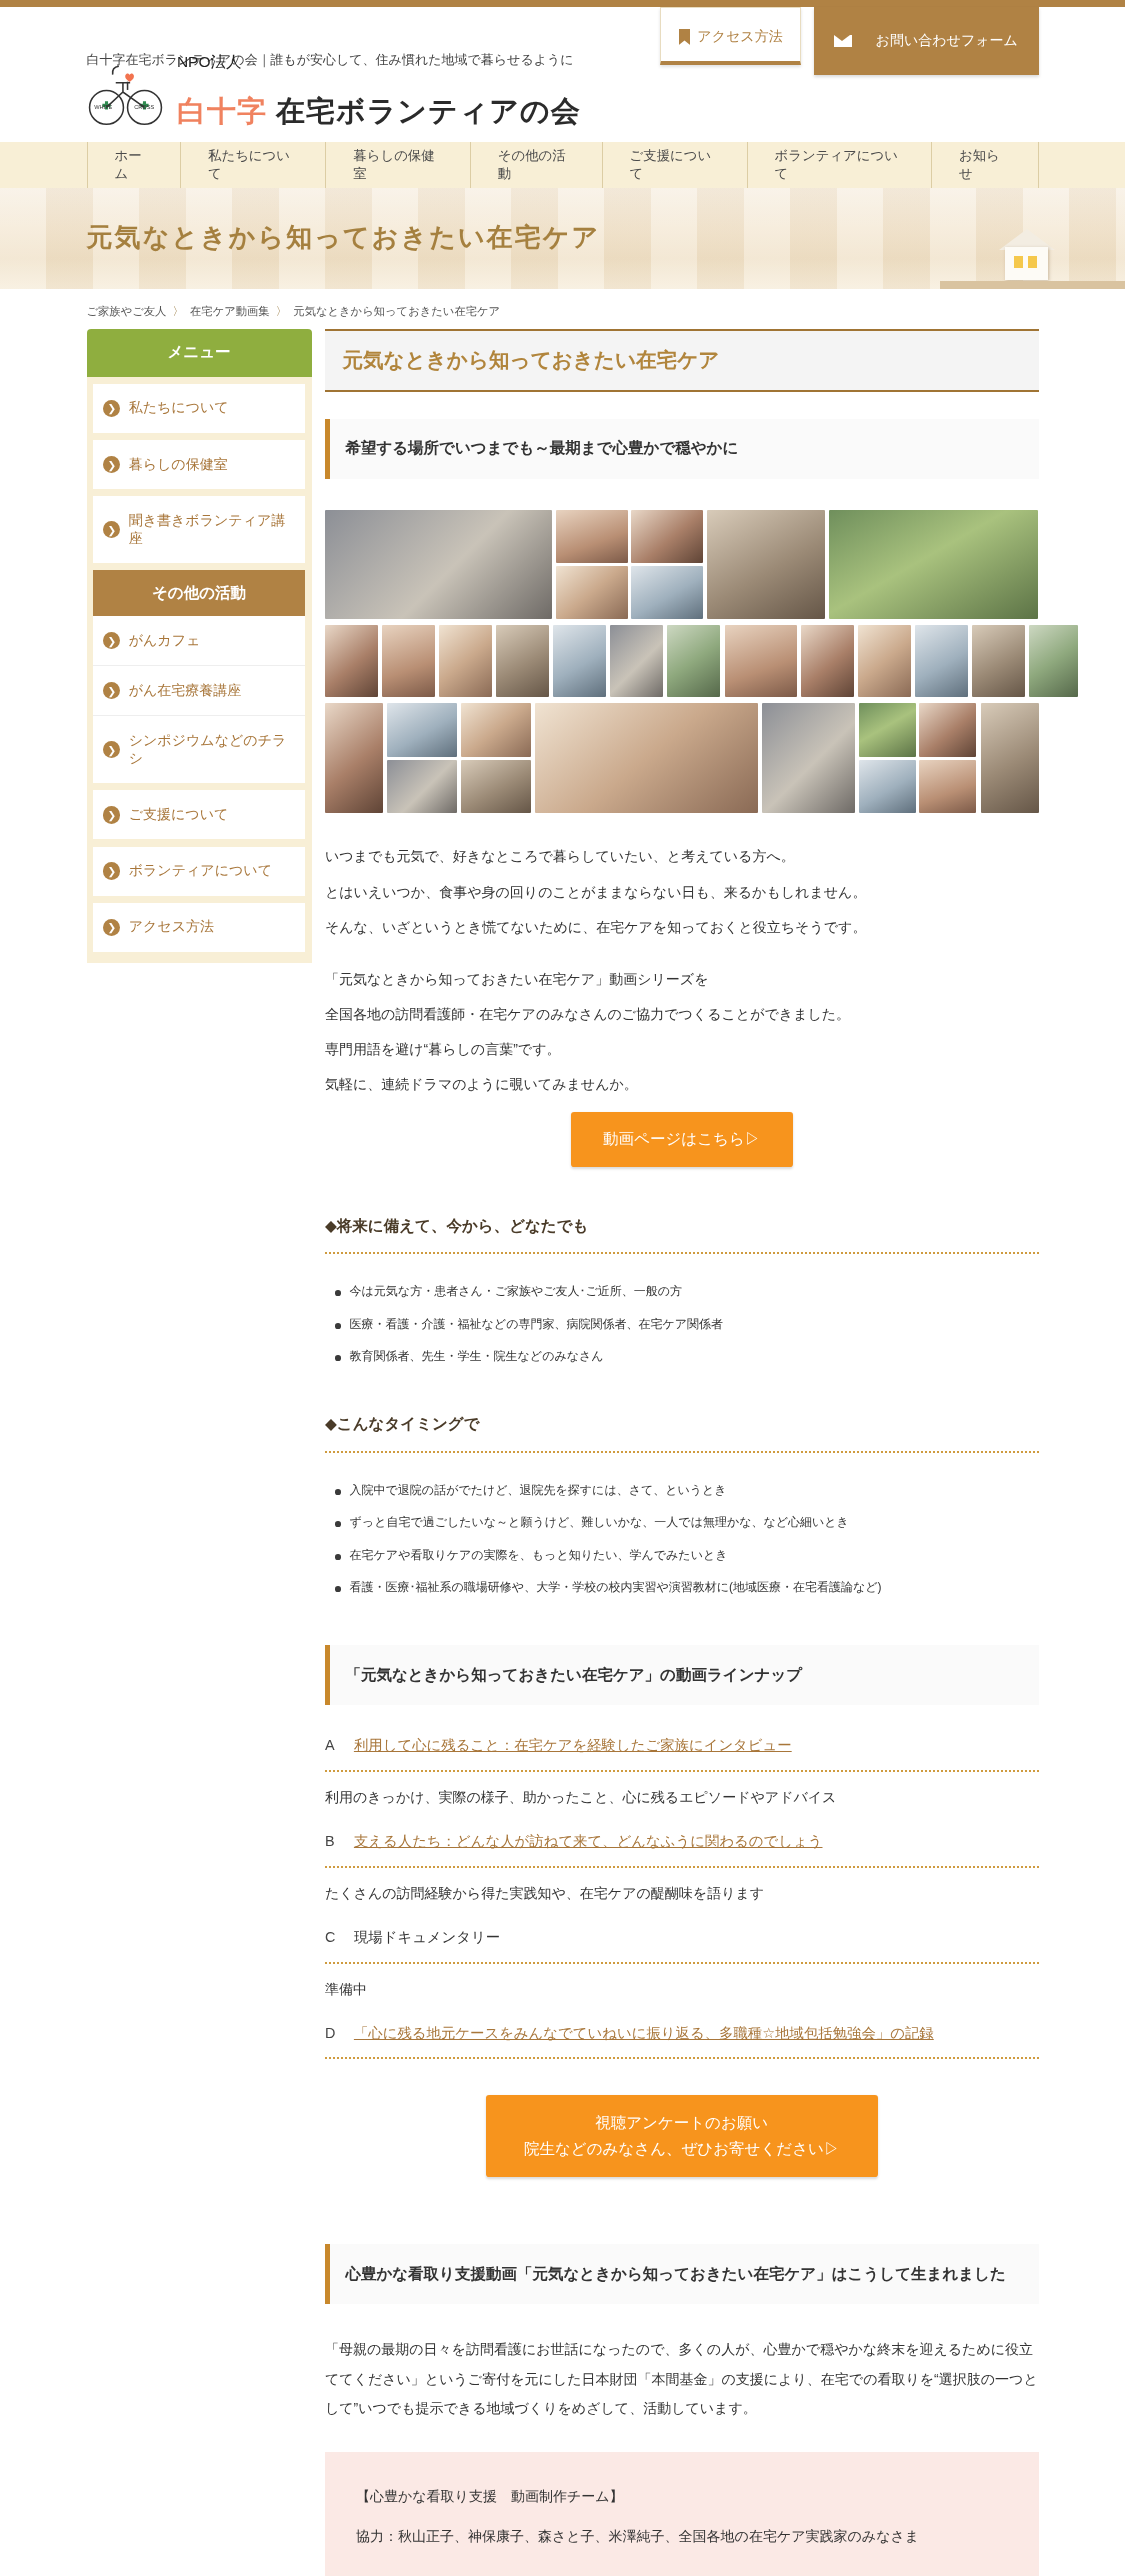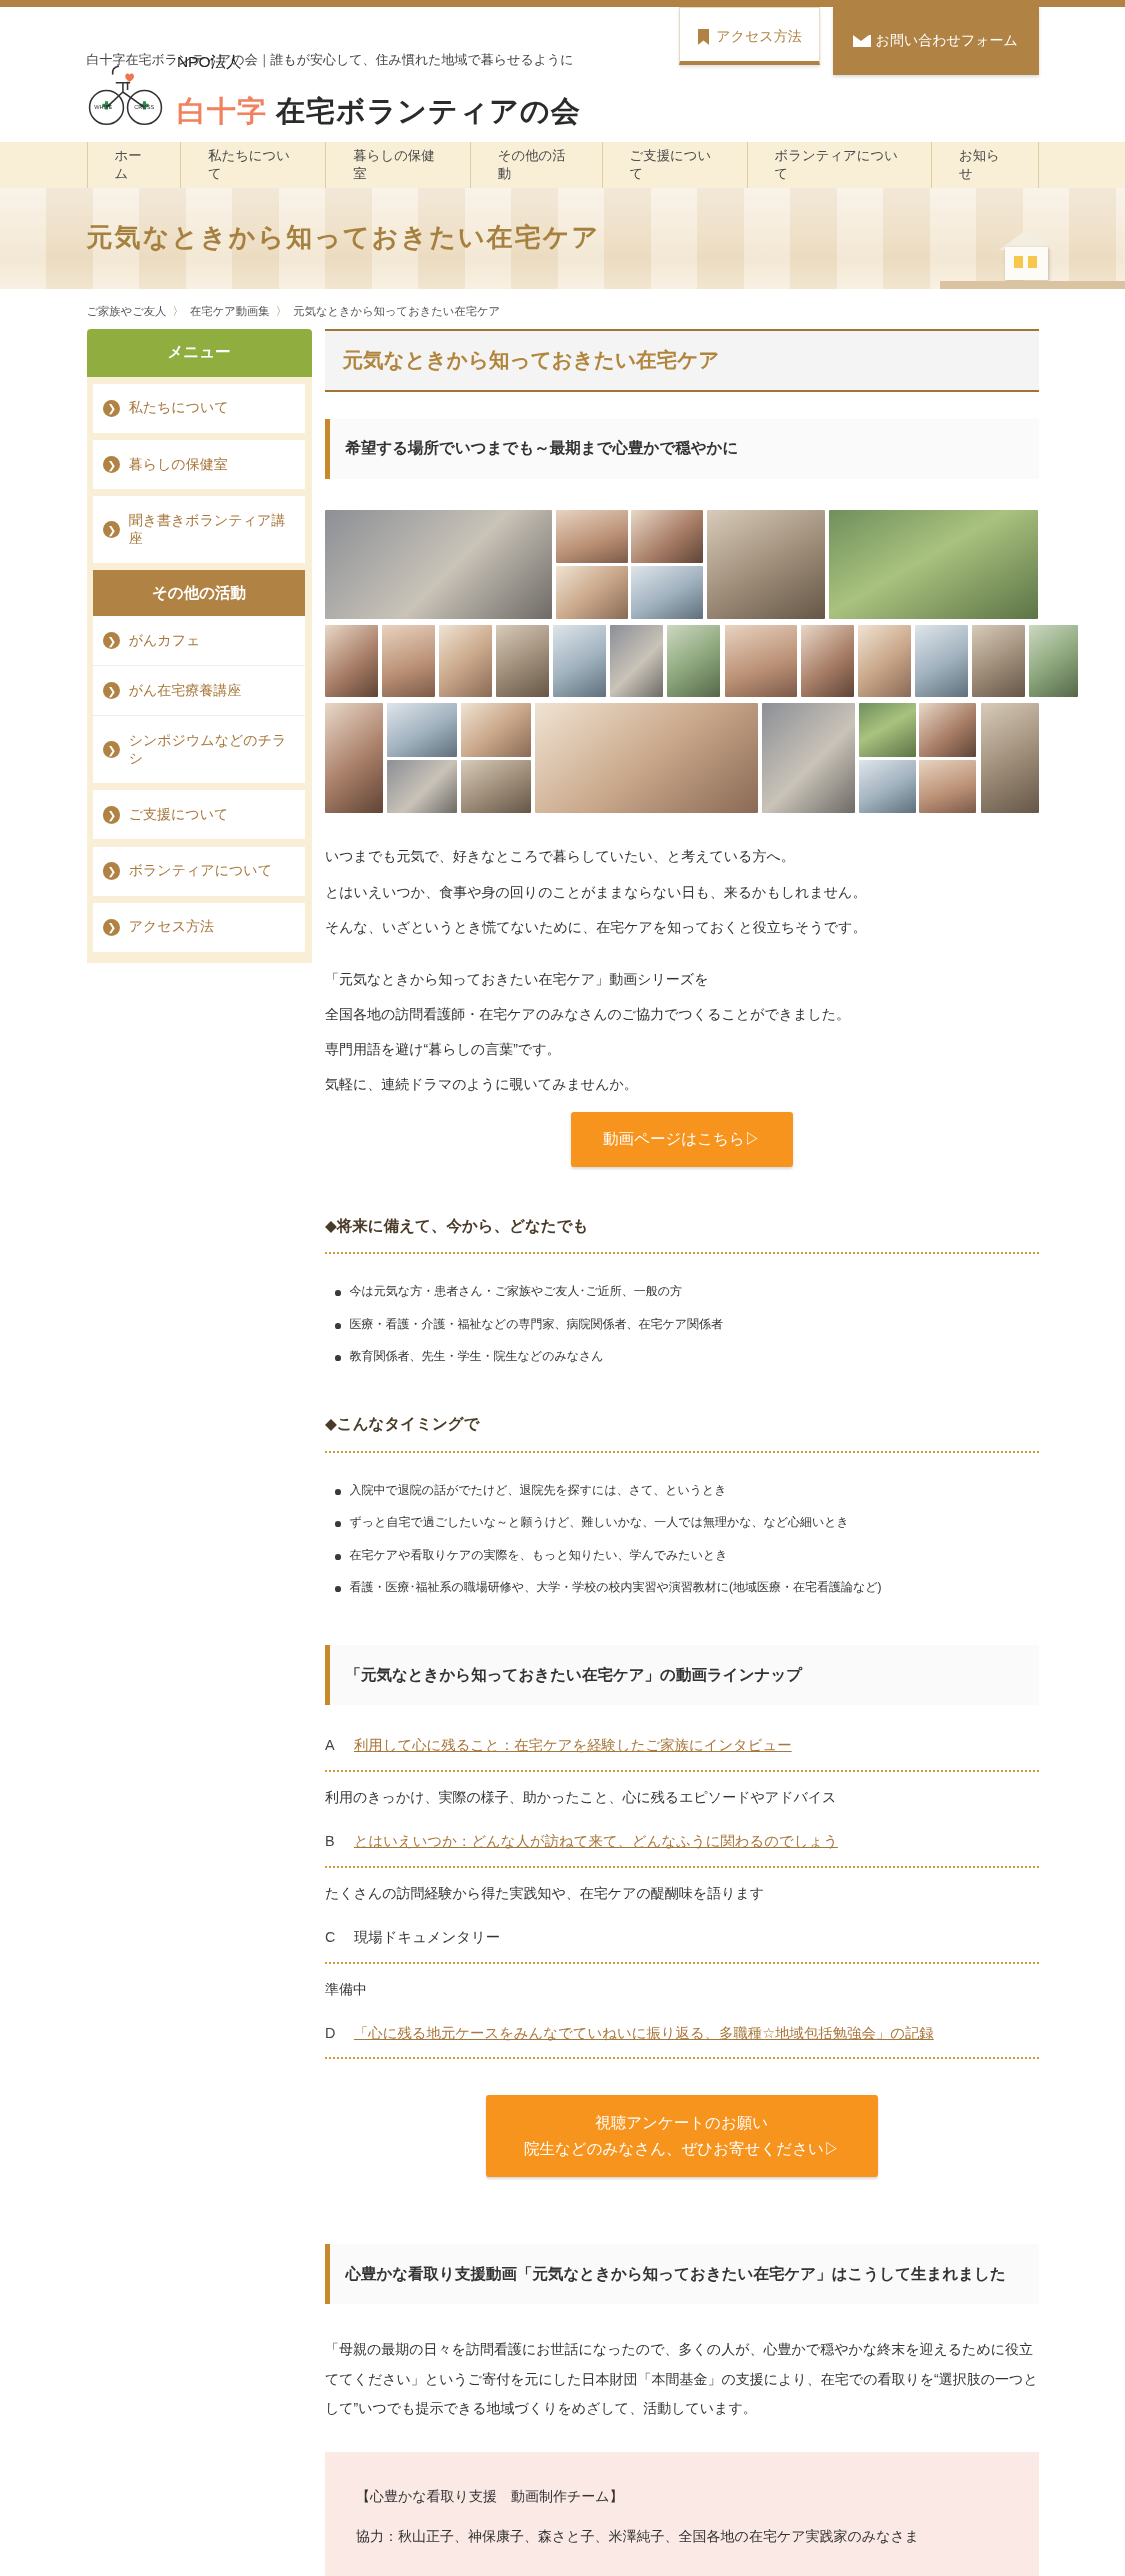--- a/index.html
+++ b/index.html
@@ -12,21 +12,21 @@
   body{width:1125px;font-family:"Liberation Sans","DejaVu Sans",sans-serif;color:var(--text);background:#fff}
   .wrap{width:952px;margin:0 auto;position:relative}
 
   
   .topstrip{height:7.2px;background:var(--brown)}
   .header{position:relative;height:135px;background:#fff}
   .tagline{position:absolute;left:0;top:44px;font-size:13px;color:#444}
   .topbtns{position:absolute;right:0;top:0;display:flex;gap:12.4px;align-items:flex-start}
   .btn-access{background:#fff;border:0.5px solid #e8dcc0;border-bottom:4.1px solid var(--brown);color:var(--brown);
     font-size:14px;padding:19.6px 17.5px 15.5px;display:flex;gap:7.2px;align-items:center;box-shadow:0 1.5px 3.1px rgba(0,0,0,.12);cursor:pointer}
-  .btn-contact{background:var(--brown);color:#fff;font-size:14px;padding:25px 20.6px;display:flex;gap:5px;align-items:center;box-shadow:0 1.5px 3.1px rgba(0,0,0,.15);cursor:pointer}
+  .btn-contact{background:var(--brown);color:#fff;font-size:14px;padding:25px 20.6px;display:flex;gap:24px;align-items:center;box-shadow:0 1.5px 3.1px rgba(0,0,0,.15);cursor:pointer}
   .bkmk{display:inline-block;width:11.3px;height:16.5px;background:var(--brown);clip-path:polygon(0 0,100% 0,100% 100%,50% 72%,0 100%)}
   .envl{display:inline-block;width:17.5px;height:12.4px;background:#fff;position:relative}
   .envl:before{content:"";position:absolute;left:0;top:0;border-left:8.8px solid transparent;border-right:8.8px solid transparent;border-top:6.7px solid var(--brown);border-bottom:0}
   .logo{position:absolute;left:0;top:45px;display:flex;align-items:center;gap:13.4px}
   .logo svg{display:block}
   .logo-texts .npo{font-size:15.5px;color:#222;margin-bottom:19px}
   .logo-main{font-size:29px;font-weight:bold;letter-spacing:1px}
   .logo-main .white-cross-txt{color:#f0825f}
   .logo-main .rest{color:#2b2b2b}
 
@@ -308,21 +308,21 @@
 
       <h3 class="sec-head">「元気なときから知っておきたい在宅ケア」の動画ラインナップ</h3>
 
       <div class="lineup-item">
         <p class="li-title"><span class="lab">A</span><a>利用して心に残ること：在宅ケアを経験したご家族にインタビュー</a></p>
         <div class="li-sep"></div>
         <p class="li-desc">利用のきっかけ、実際の様子、助かったこと、心に残るエピソードやアドバイス</p>
       </div>
 
       <div class="lineup-item">
-        <p class="li-title"><span class="lab">B</span><a>とはいえいつか：どんな人が訪ねて来て、どんなふうに関わるのでしょう</a></p>
+        <p class="li-title"><span class="lab">B</span><a>支える人たち：どんな人が訪ねて来て、どんなふうに関わるのでしょう</a></p>
         <div class="li-sep"></div>
         <p class="li-desc">たくさんの訪問経験から得た実践知や、在宅ケアの醍醐味を語ります</p>
       </div>
 
       <div class="lineup-item">
         <p class="li-title"><span class="lab">C</span><span>現場ドキュメンタリー</span></p>
         <div class="li-sep"></div>
         <p class="li-desc">準備中</p>
       </div>
 

